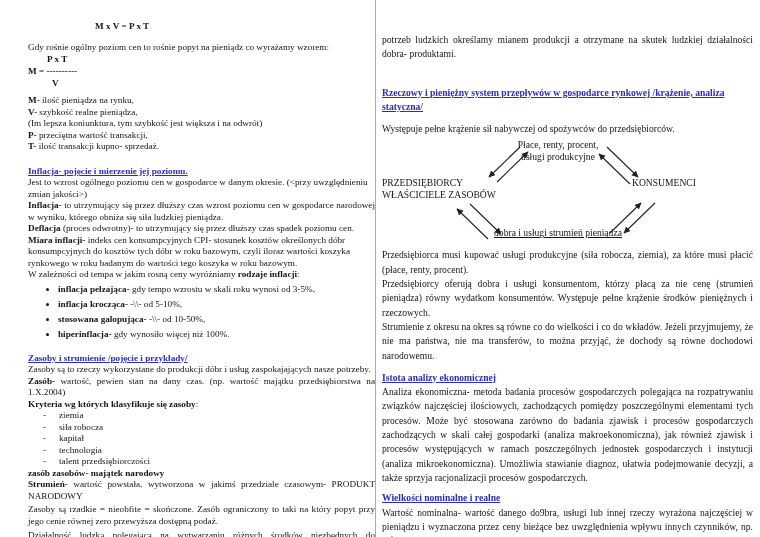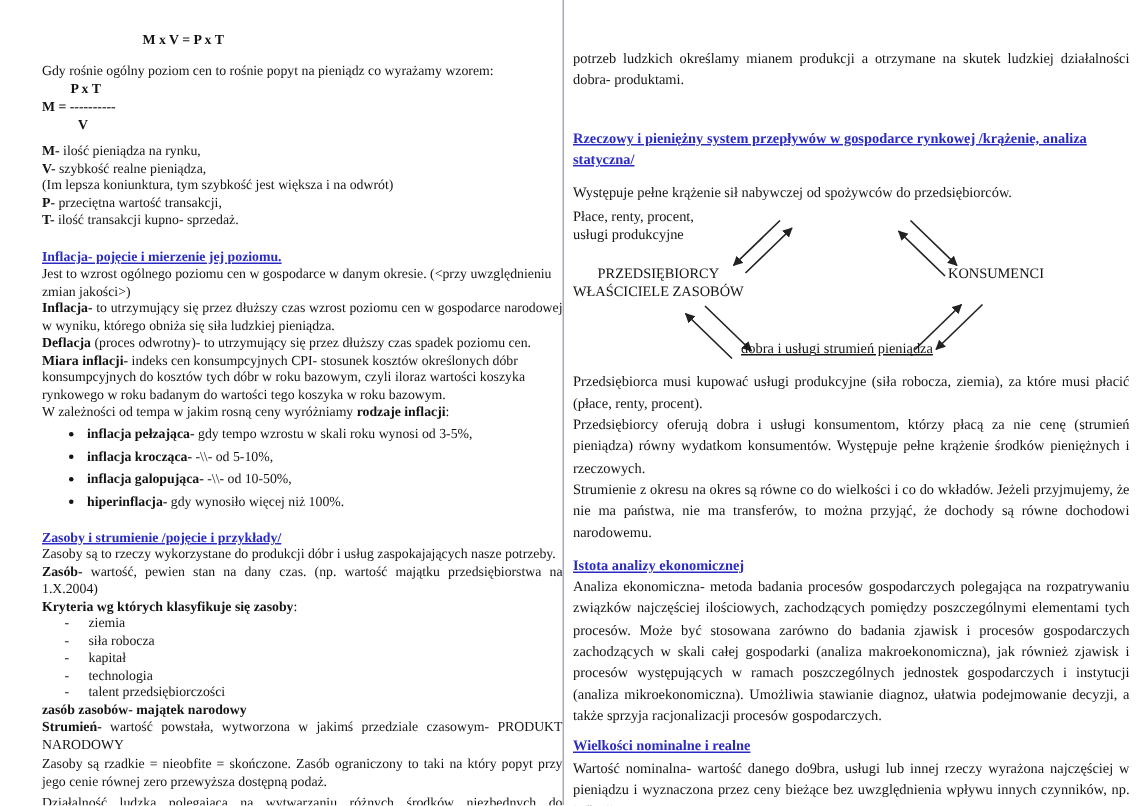--- a/index.html
+++ b/index.html
@@ -26,22 +26,22 @@
   .bullets li{margin-top:3.5px;line-height:11.5px;}
   .h2{margin-top:12px;}
   .dlist{margin:0;}
   .drow{display:flex;}
   .drow .dash{display:inline-block;width:16px;padding-left:15px;flex:0 0 auto;}
   .rtop{margin-top:22px;}
   .h3{margin-top:24px;text-align:left;}
   .wyst{margin-top:8px;text-align:left;}
   .diagram{position:relative;height:112px;margin-top:0;text-align:left;}
   .diagram .lbl{position:absolute;line-height:12px;white-space:nowrap;}
-  .dg-top{left:0;width:352px;top:3px;}
-  .dg-left{left:0;top:41px;text-align:center;}
+  .dg-top{left:0;width:352px;text-align:center;top:3px;}
+  .dg-left{left:0;top:41px;}
   .dg-right{left:250px;top:41px;}
   .dg-bottom{left:0;width:352px;text-align:center;top:91px;text-decoration:underline;}
   .arrows{position:absolute;left:0;top:0;width:371px;height:112px;}
   .h4{margin-top:8px;text-align:left;}
   .h5{margin-top:6px;text-align:left;}
   .mt2{margin-top:2px;}
   .mt3{margin-top:3px;}
 </style>
 </head>
 <body>
@@ -68,21 +68,21 @@
     <p class="h h1">Inflacja- pojęcie i mierzenie jej poziomu.</p>
     <p>Jest to wzrost ogólnego poziomu cen w gospodarce w danym okresie. (&lt;przy uwzględnieniu zmian jakości&gt;)</p>
     <p class="j"><b>Inflacja-</b><span> to utrzymujący się przez dłuższy czas wzrost poziomu cen w gospodarce narodowej w wyniku, którego obniża się siła ludzkiej pieniądza.</span></p>
     <p><b>Deflacja</b><span> (proces odwrotny)- to utrzymujący się przez dłuższy czas spadek poziomu cen.</span></p>
     <p><b>Miara inflacji-</b><span> indeks cen konsumpcyjnych CPI- stosunek kosztów określonych dóbr konsumpcyjnych do kosztów tych dóbr w roku bazowym, czyli iloraz wartości koszyka rynkowego w roku badanym do wartości tego koszyka w roku bazowym.</span></p>
     <p><span>W zależności od tempa w jakim rosną ceny wyróżniamy </span><b>rodzaje inflacji</b><span>:</span></p>
 
     <ul class="bullets">
       <li><b>inflacja pełzająca-</b><span> gdy tempo wzrostu w skali roku wynosi od 3-5%,</span></li>
       <li><b>inflacja krocząca-</b><span>  -\\-  od 5-10%,</span></li>
-      <li><b>inflacja galopująca-</b><span>  -\\-  od 10-50%,</span></li>
+      <li><b>stosowana galopująca-</b><span>  -\\-  od 10-50%,</span></li>
       <li><b>hiperinflacja-</b><span> gdy wynosiło więcej niż 100%.</span></li>
     </ul>
 
     <p class="h h2">Zasoby i strumienie /pojęcie i przykłady/</p>
     <p class="j">Zasoby są to rzeczy wykorzystane do produkcji dóbr i usług zaspokajających nasze potrzeby.</p>
     <p class="j"><b>Zasób-</b><span> wartość, pewien stan na dany czas. (np. wartość majątku przedsiębiorstwa na 1.X.2004)</span></p>
     <p><b>Kryteria wg których klasyfikuje się zasoby</b><span>:</span></p>
 
     <div class="dlist">
       <div class="drow">

